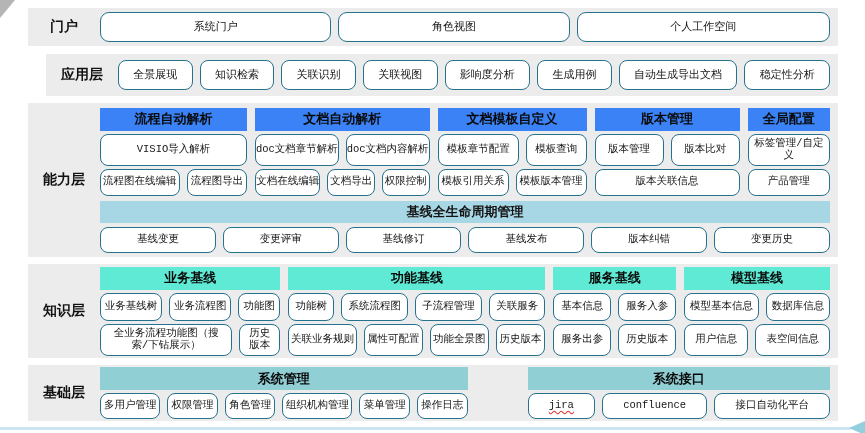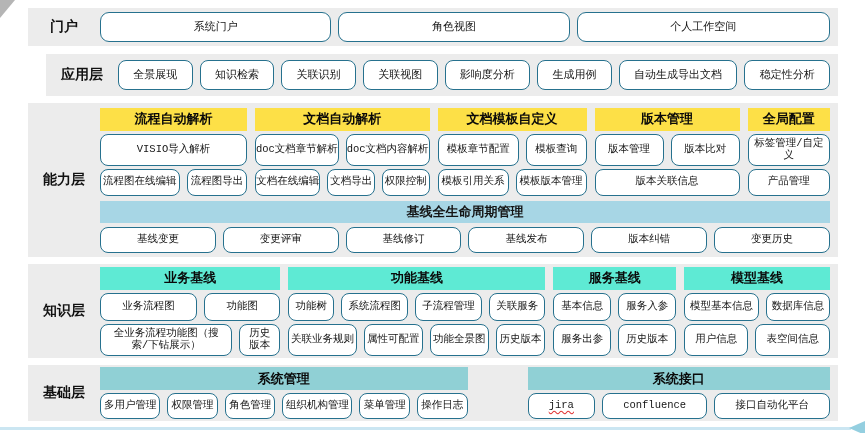--- a/index.html
+++ b/index.html
@@ -29,21 +29,21 @@
   .misspell{text-decoration:underline wavy #e03131;text-underline-offset:2px;}
 
   .row-portal{height:30px;}
   .row-portal .btn{border-radius:9px;font-size:11px;}
   .row-app{height:30px;}
   .row-app .btn{font-size:11px;}
 
   
   .group-header{height:23px;display:flex;align-items:center;justify-content:center;
                 font-weight:bold;font-size:13px;color:#0a0a0a;}
-  .cap-header{background:#fde047;}
+  .cap-header{background:#3b82f6;}
   .kn-header{background:#5eead4;}
   .base-header{background:#90d0d5;}
 
   
   .cap-groups{display:flex;gap:8px;}
   .group{display:flex;flex-direction:column;gap:3px;min-width:0;}
   .cap-r1{height:32px;}
   .cap-r2{height:27px;}
   .baseline-header{margin-top:5px;height:22px;background:#a7d6e5;display:flex;
                    align-items:center;justify-content:center;font-weight:bold;font-size:13px;}
@@ -170,20 +170,21 @@
     </div>
   </div>
 
   <div class="band band-kn">
     <div class="layer-label">知识层</div>
     <div class="content">
       <div class="kn-groups">
         <div class="group" style="flex:188 1 0;">
           <div class="group-header kn-header">业务基线</div>
           <div class="btn-row kn-r1">
+              <div class="btn">业务基线树</div>
               <div class="btn">业务流程图</div>
               <div class="btn">功能图</div>
             </div>
           <div class="btn-row kn-r2 wrap">
               <div class="btn">全业务流程功能图（搜索/下钻展示）</div>
               <div class="btn">历史版本</div>
             </div>
         </div>
         <div class="group" style="flex:268 1 0;">
           <div class="group-header kn-header">功能基线</div>

